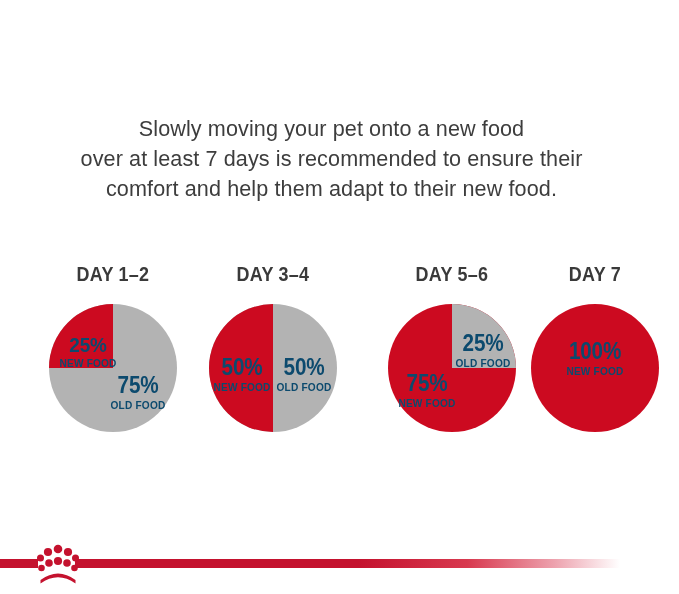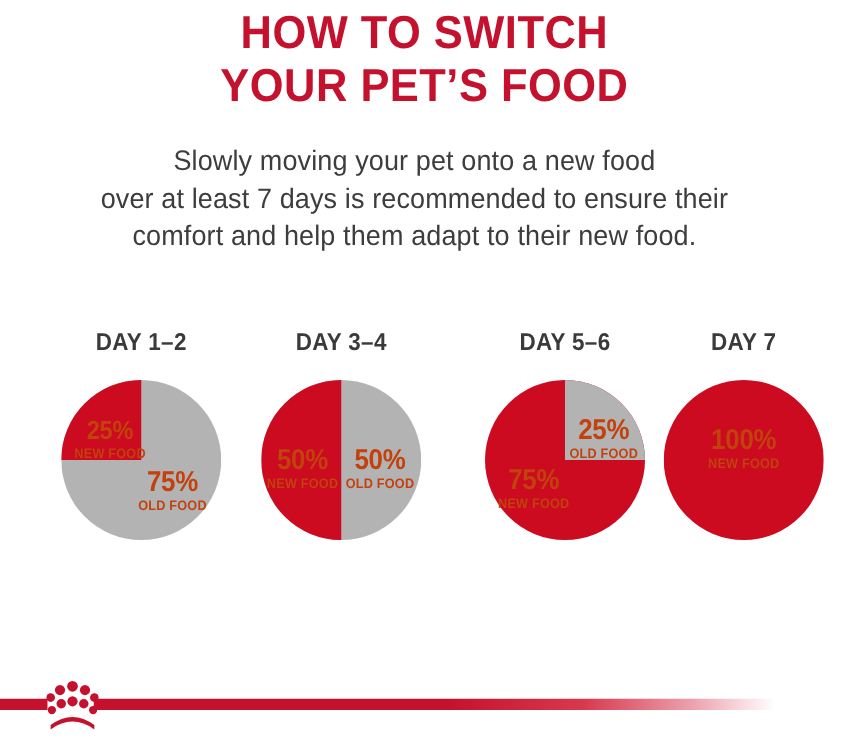--- a/index.html
+++ b/index.html
@@ -99,21 +99,21 @@
     width: 128px;
     height: 128px;
     margin: 14px auto 0 auto;
   }
   .pie-wrap svg { display: block; width: 128px; height: 128px; }
 
   
   .slice-label {
     position: absolute;
     text-align: center;
-    color: #c2410c;
+    color: #0c4a6e;
     line-height: 1;
     white-space: nowrap;
     pointer-events: none;
   }
   .slice-pct {
     display: block;
     font-family: "Liberation Sans Narrow", "Liberation Sans", sans-serif;
     font-weight: 700;
     font-size: 21px;
     line-height: 21px;
@@ -182,24 +182,20 @@
     width: 42px;
     height: 46px;
   }
   .crown svg { display: block; width: 42px; height: 46px; }
 </style>
 </head>
 <body>
 
 <div id="page">
 
-  <div class="title-block">
-    <span class="title-line">HOW TO SWITCH</span>
-    <span class="title-line">YOUR PET’S FOOD</span>
-  </div>
 
   <div class="intro-block">
     <span class="intro-line">Slowly moving your pet onto a new food</span>
     <span class="intro-line">over at least 7 days is recommended to ensure their</span>
     <span class="intro-line">comfort and help them adapt to their new food.</span>
   </div>
 
   <div class="pie-row">
 
     <div class="pie-cell pie-cell-0">

